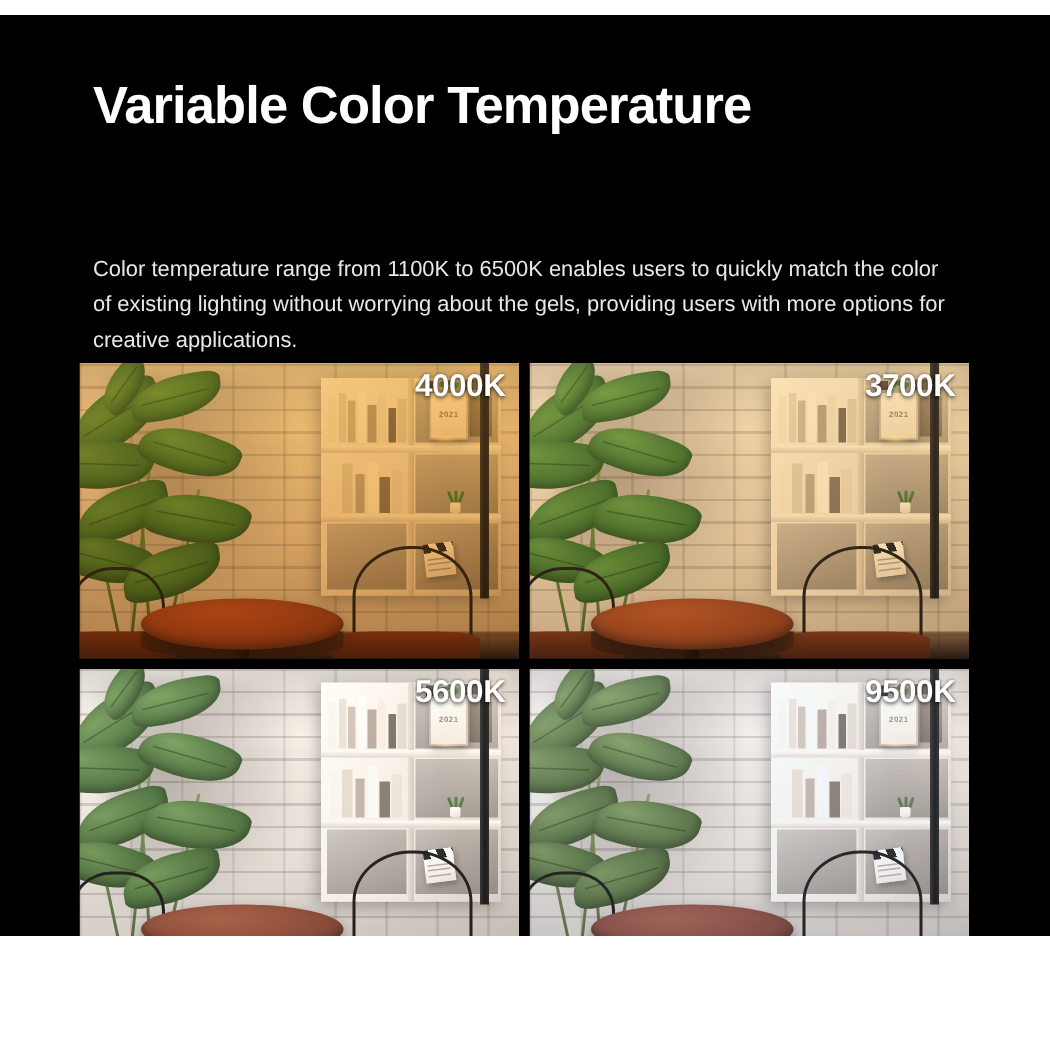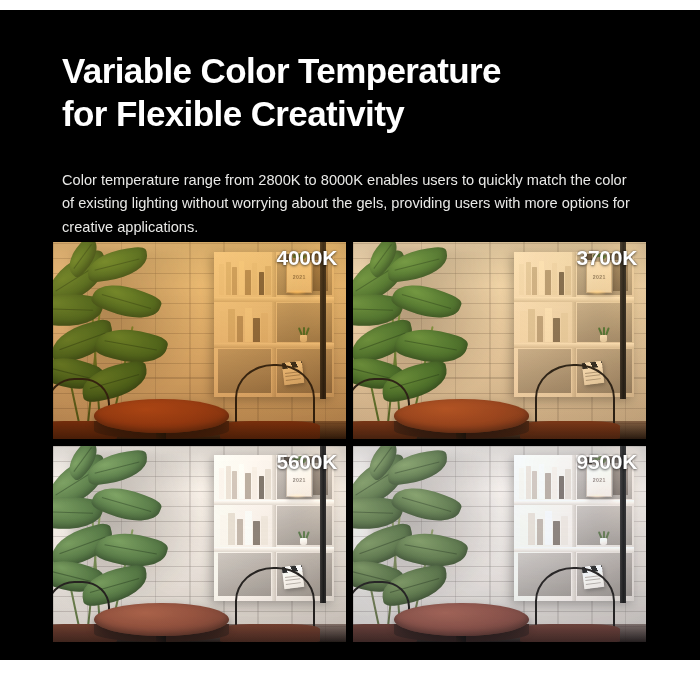--- a/index.html
+++ b/index.html
@@ -3,21 +3,21 @@
 <meta charset="utf-8">
 <style>
   html, body {
     margin: 0;
     padding: 0;
     background: #ffffff;
   }
   #page {
     position: relative;
     width: 700px;
-    height: 700px;
+    height: 624px;
     background: #ffffff;
     font-family: "Liberation Sans", sans-serif;
     overflow: hidden;
   }
   #canvas {
     position: absolute;
     left: 0;
     top: 10px;
     width: 700px;
     height: 650px;
@@ -411,24 +411,23 @@
   }
 </style>
 </head>
 <body>
 
 <div id="page">
   <div id="canvas">
 
     <div class="headline">
       <span class="ln">Variable Color Temperature</span>
-      <span class="ln">for Flexible Creativity</span>
     </div>
 
-    <p class="bodycopy">Color temperature range from 2800K to 8000K enables users to quickly match the color of existing lighting without worrying about the gels, providing users with more options for creative applications.</p>
+    <p class="bodycopy">Color temperature range from 1100K to 6500K enables users to quickly match the color of existing lighting without worrying about the gels, providing users with more options for creative applications.</p>
 
     <div class="grid">
 
       <div class="panel p-2800">
         <div class="scene">
           <div class="wall"></div>
           <div class="wall-shadow"></div>
 
           <div class="shelf">
             <div class="cubby c-tr"></div>

